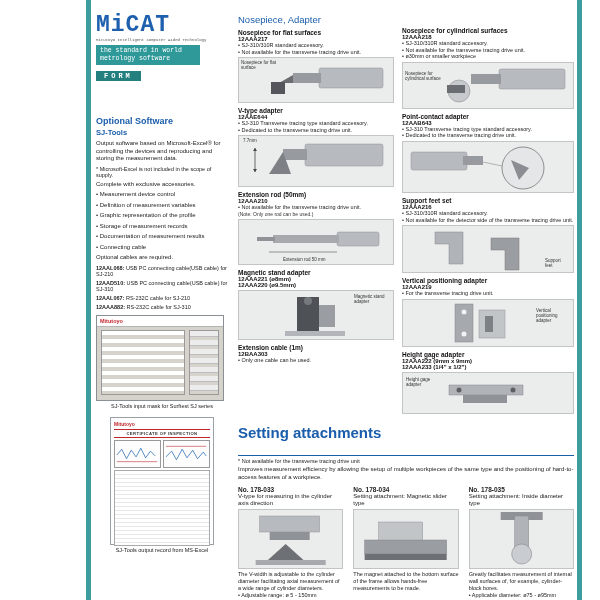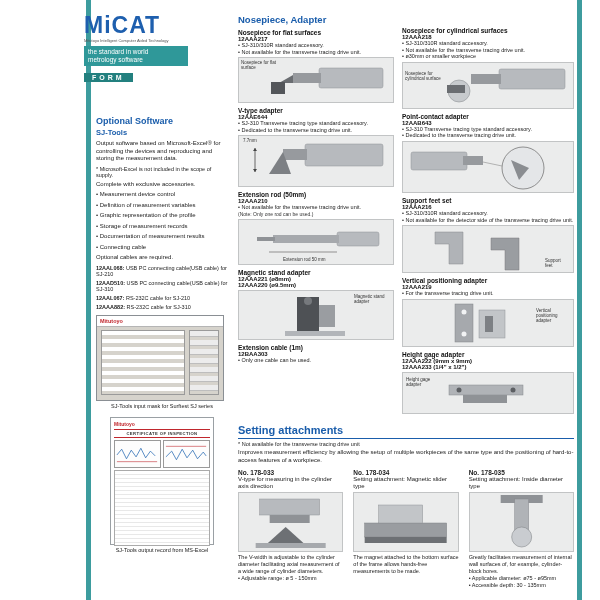--- a/index.html
+++ b/index.html
@@ -3,21 +3,21 @@
 <meta charset="utf-8">
 <style>
   html,body{margin:0;padding:0;background:#888;}
   .page{position:relative;width:600px;height:600px;background:#ffffff;overflow:hidden;
         font-family:"Liberation Sans", sans-serif;color:#222;}
   .strip{position:absolute;top:0;bottom:0;width:5px;background:#3d9c9e;}
   .strip-left{left:86px;}
   .strip-right{left:577px;}
 
   
-  .brand{position:absolute;left:84px;top:14px;width:134px;}
+  .brand{position:absolute;left:96px;top:14px;width:134px;font-family:Liberation Mono, monospace;}
   .logo{font-size:23px;font-weight:bold;color:#1e5fae;letter-spacing:1px;line-height:1;}
   .logo-sub{font-size:4px;color:#555;margin-top:1px;}
   .tagline{background:#2f9899;color:#fff;font-size:6.5px;line-height:1.25;padding:2px 4px;margin-top:3px;width:96px;}
   .form-badge{display:inline-block;background:#23807f;color:#fff;font-weight:bold;font-size:7px;
               letter-spacing:3px;padding:1px 8px;margin-top:3px;}
 
   
   .t6{font-size:6px;line-height:1.25;margin:0 0 3px 0;}
   .t55{font-size:5.5px;line-height:1.2;margin:0 0 2px 0;}
   .bullet{font-size:5.5px;line-height:1.2;color:#222;}
@@ -42,33 +42,33 @@
   .shot2-title{font-size:4.2px;letter-spacing:.4px;text-align:center;color:#333;font-weight:bold;
     border-top:1px solid #c0272d;border-bottom:1px solid #c0272d;margin:2px 0;padding:1px 0;}
   .shot2-charts{display:flex;gap:2px;}
   .chart{width:47px;height:26px;border:1px solid #999;background:#fdfdfd;}
   .shot2-table{margin-top:2px;height:74px;border:1px solid #aaa;
     background:repeating-linear-gradient(180deg,#fff 0 3px,#e8e8e8 3px 4px);}
 
   
   .mid-col{position:absolute;left:238px;top:14px;width:156px;}
   .right-col{position:absolute;left:402px;top:14px;width:172px;}
-  .sec-head{font-size:9.5px;font-weight:bold;color:#1a5dab;margin:0 0 4px 0;}
+  .sec-head{font-size:9.5px;font-weight:normal;color:#1a5dab;margin:0 0 4px 0;}
   .item{margin:0 0 4px 0;}
   .item-title{font-size:6.5px;font-weight:bold;color:#111;margin-top:4px;}
   .item-code{font-size:6px;font-weight:bold;color:#111;}
   .note-small{font-size:5px;color:#333;}
   .photo{position:relative;background:#ebecec;border:1px solid #c2c4c5;margin-top:2px;overflow:hidden;}
   .photo svg{position:absolute;inset:0;width:100%;height:100%;}
   .ann{position:absolute;font-size:4.5px;line-height:1.15;color:#333;}
   .pad-top{padding-top:13px;}
 
   
   .settings{position:absolute;left:238px;top:424px;width:336px;}
-  .settings-head{font-size:11px;font-weight:bold;color:#1a5dab;border-bottom:1.5px solid #1a5dab;padding-bottom:2px;margin:0;}
+  .settings-head{font-size:15px;font-weight:bold;color:#1a5dab;border-bottom:1.5px solid #1a5dab;padding-bottom:14px;margin:0;}
   .settings-note{font-size:5.5px;margin-top:2px;}
   .settings-intro{font-size:6px;line-height:1.25;margin-top:2px;}
   .settings-grid{display:grid;grid-template-columns:1fr 1fr 1fr;gap:10px;margin-top:5px;}
   .set-no{font-size:6.5px;font-weight:bold;}
   .set-title{font-size:6px;line-height:1.2;min-height:14px;}
   .set-photo{height:58px;}
   .set-desc{font-size:5.5px;line-height:1.25;margin-top:2px;}
 </style>
 </head>
 <body>

